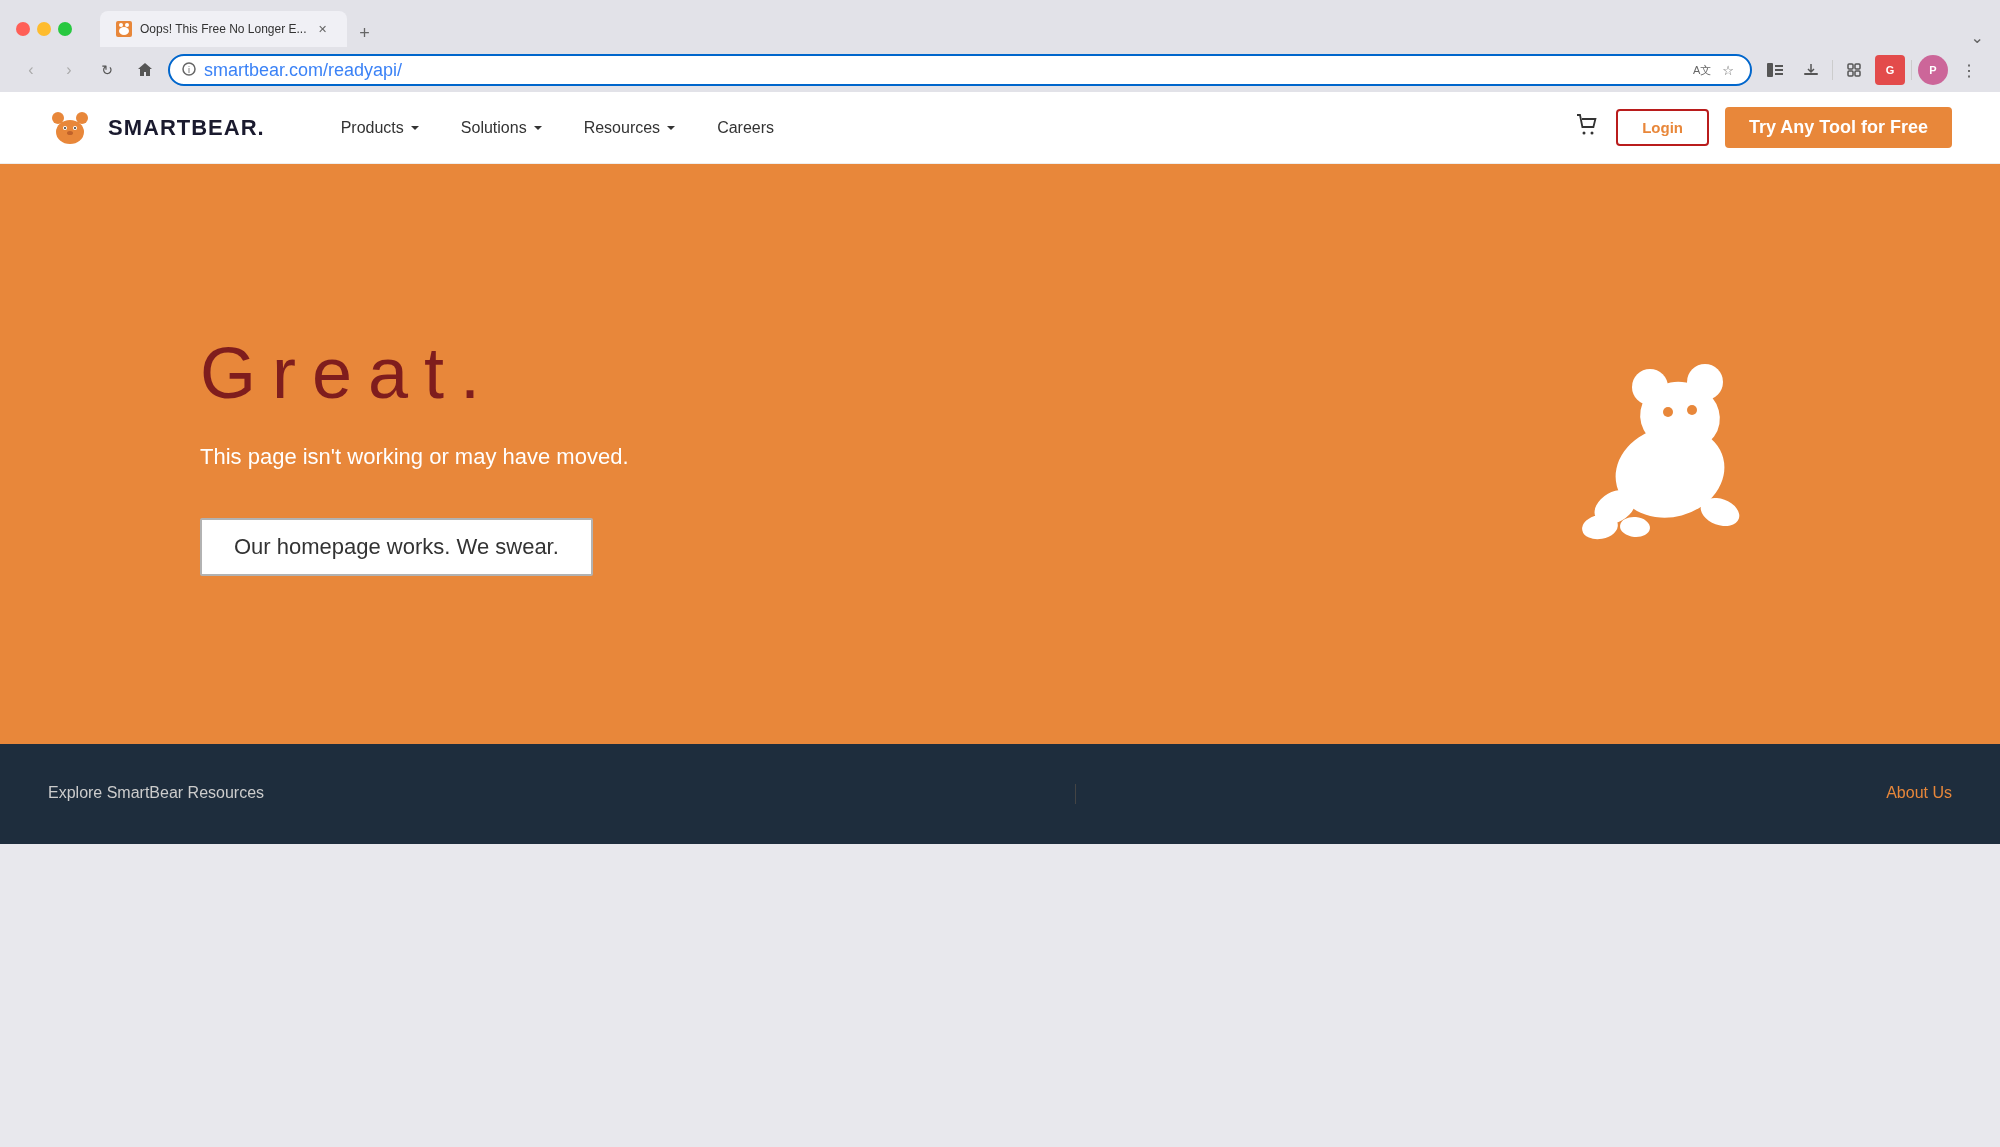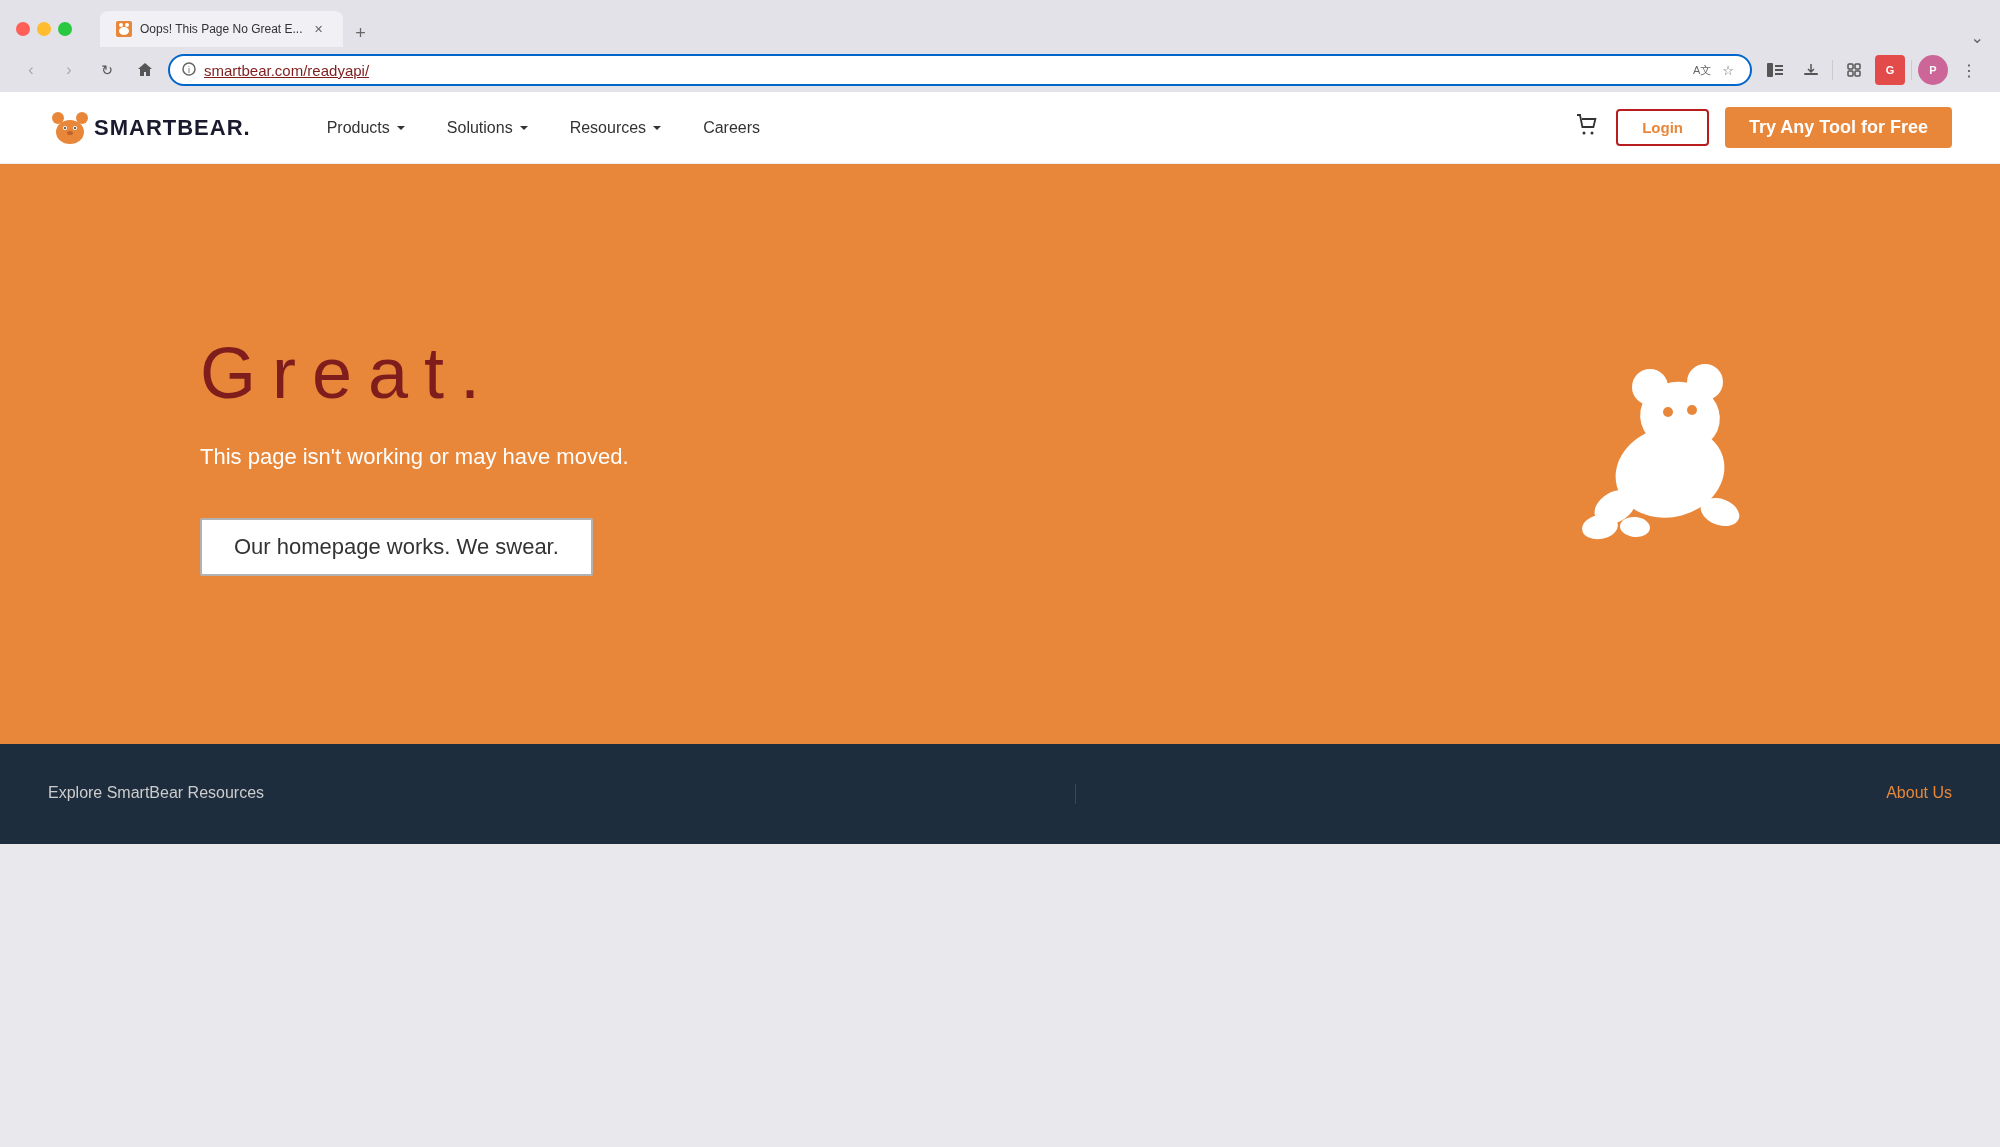--- a/index.html
+++ b/index.html
@@ -158,24 +158,23 @@
       display: flex;
       align-items: center;
       padding: 0 12px;
       gap: 8px;
     }
     .address-icon {
       color: #666;
       font-size: 12px;
     }
     .address-text {
-      font-size: 15px;
-      color: #7f1d1d;
+      font-size: 18px;
+      color: #3b82f6;
       flex: 1;
-      text-decoration: underline;
     }
     .address-actions {
       display: flex;
       gap: 6px;
       align-items: center;
     }
     .addr-action-btn {
       width: 20px;
       height: 20px;
       display: flex;
@@ -223,21 +222,21 @@
       display: flex;
       align-items: center;
       padding: 0 48px;
       height: 72px;
       background: white;
       border-bottom: 1px solid #eee;
     }
     .logo {
       display: flex;
       align-items: center;
-      gap: 2px;
+      gap: 16px;
       margin-right: 60px;
     }
     .logo-bear {
       width: 44px;
       height: 36px;
     }
     .logo-text {
       font-size: 22px;
       font-weight: 700;
       color: #1a1a2e;
@@ -376,21 +375,21 @@
     <div class="tab-bar">
       <div class="tab">
         <div class="tab-favicon">
 
           <svg width="14" height="14" viewBox="0 0 14 14" fill="white">
             <circle cx="4" cy="3" r="2"></circle>
             <circle cx="10" cy="3" r="2"></circle>
             <ellipse cx="7" cy="9" rx="5" ry="4"></ellipse>
           </svg>
         </div>
-        <span class="tab-title">Oops! This Page No Great E...</span>
+        <span class="tab-title">Oops! This Free No Longer E...</span>
         <div class="tab-close">✕</div>
       </div>
       <div class="tab-add">+</div>
       <div class="tab-spacer"></div>
       <div class="window-controls-right">
         <span class="win-ctrl">⌄</span>
       </div>
     </div>
   </div>
 

